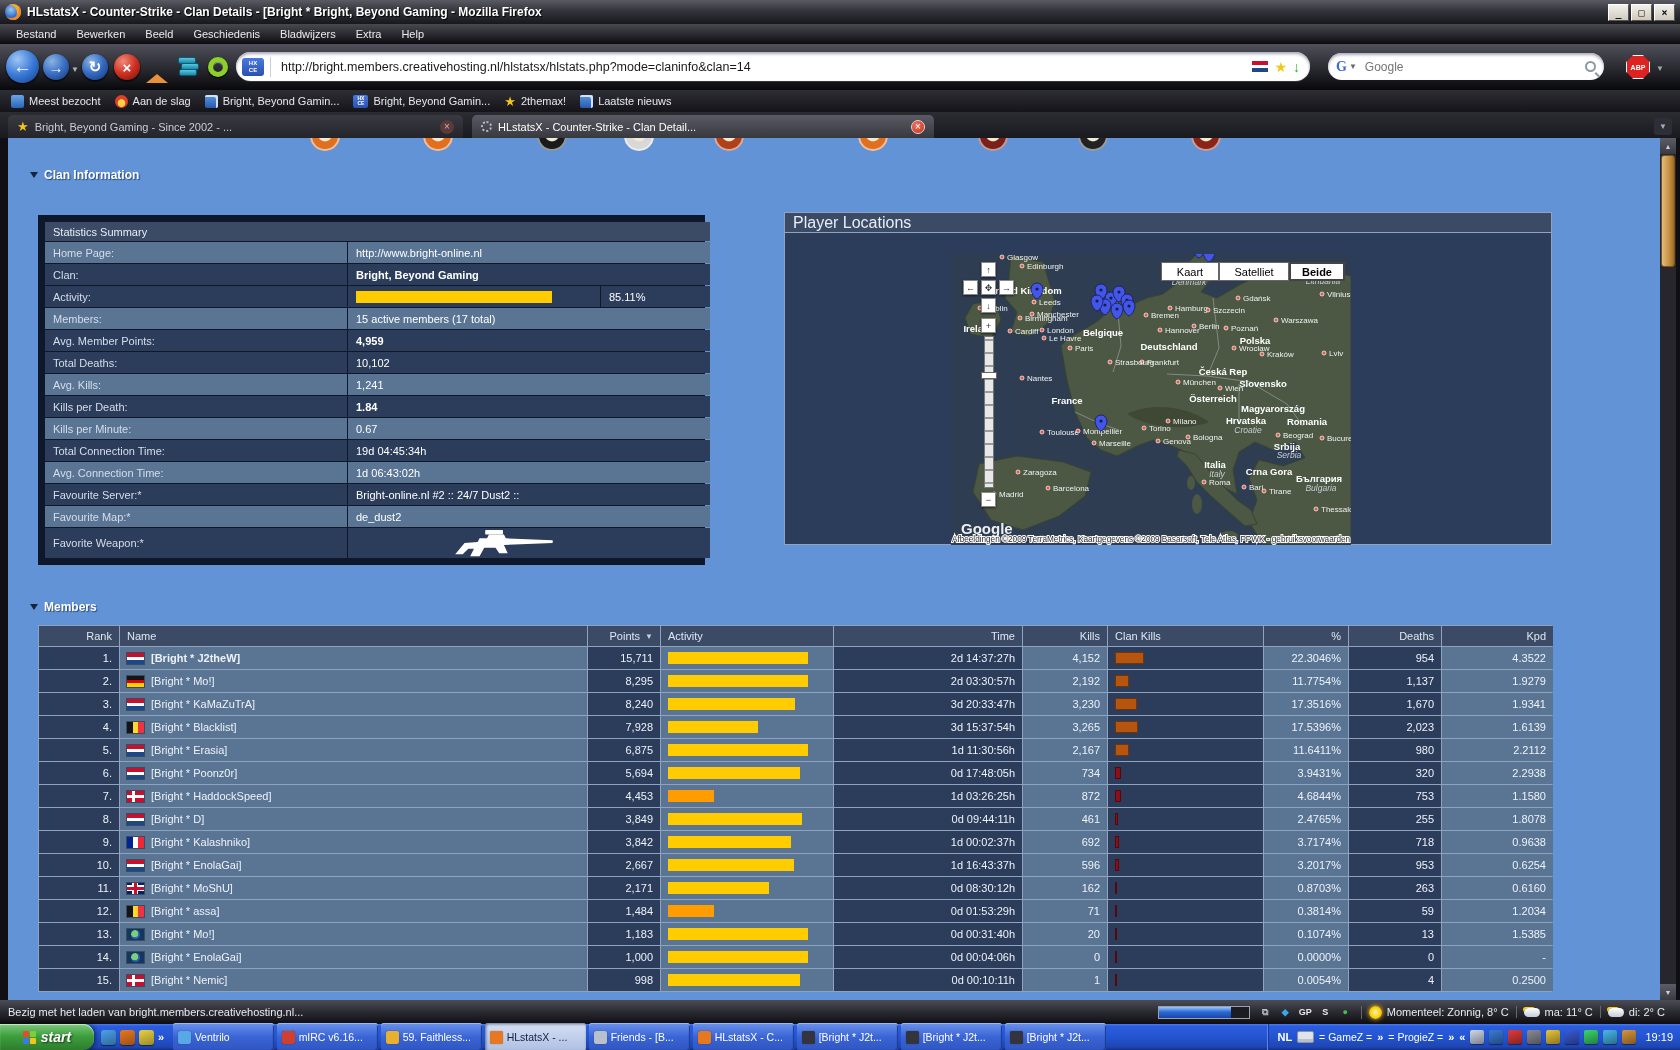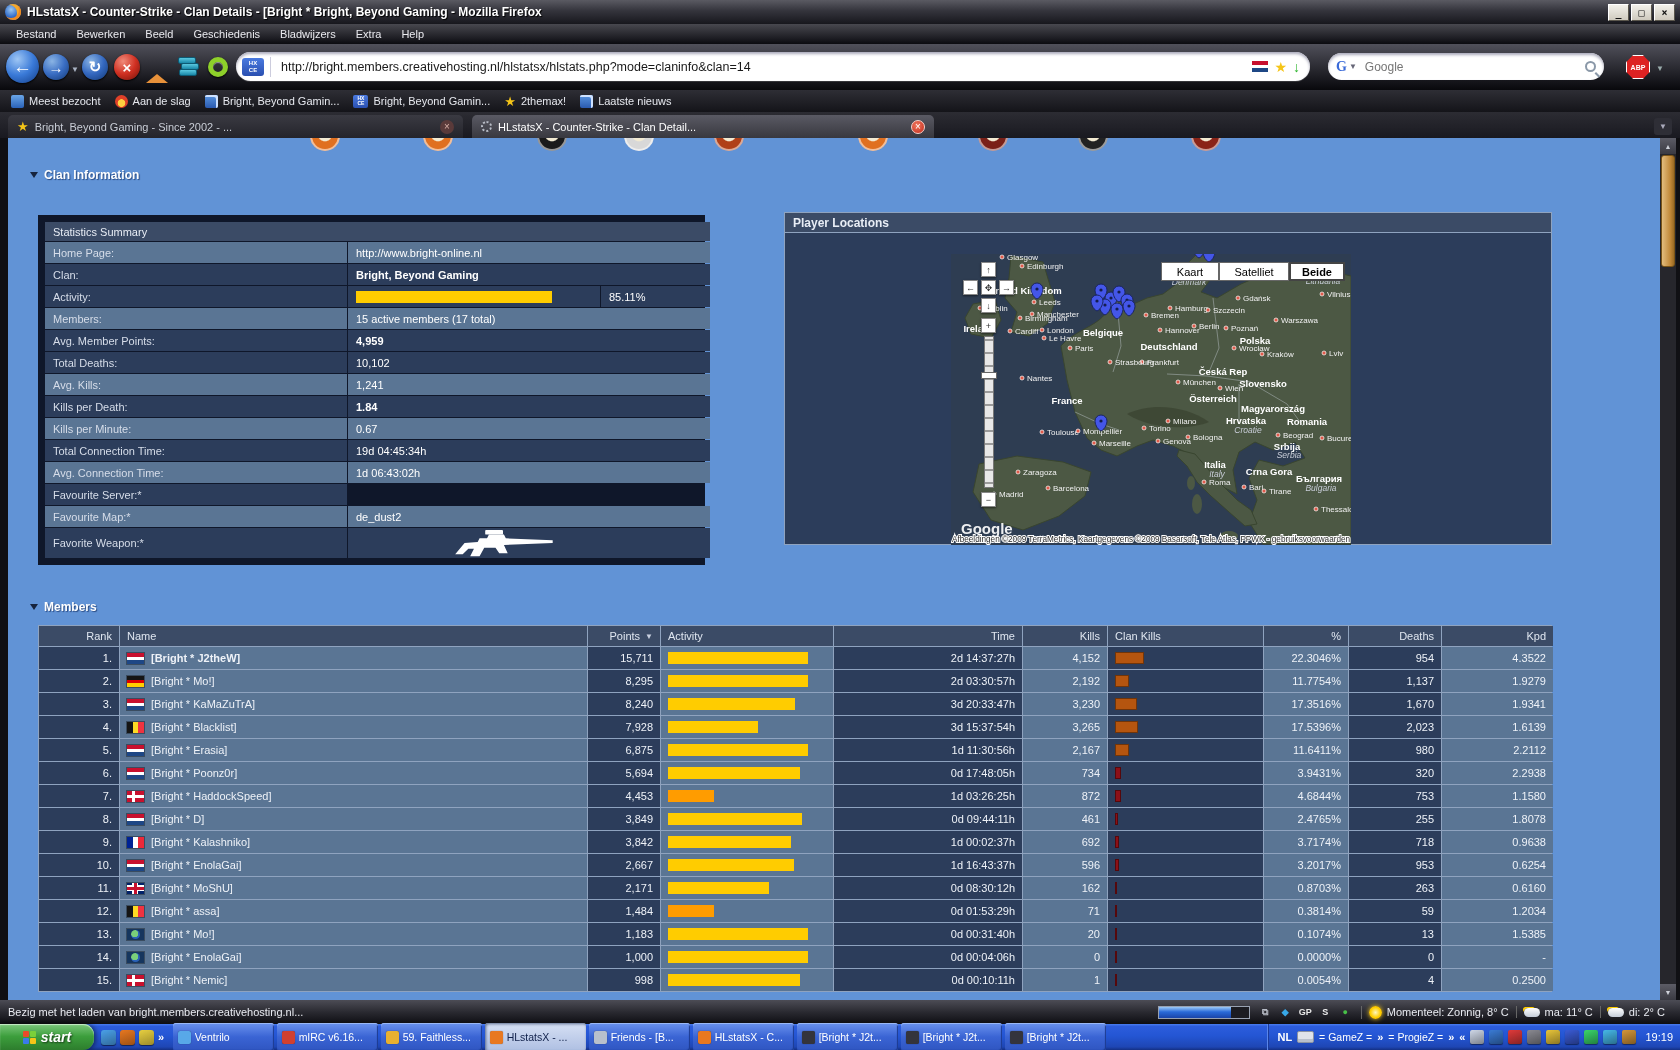--- a/index.html
+++ b/index.html
@@ -111,21 +111,21 @@
   .sc{display:flex;align-items:center;padding:0 8px;font-size:11px;color:#fff;overflow:hidden;}
   .span2{grid-column:2/4;}
   .span3{grid-column:1/4;}
   .dark{background:#2c3d5b;} .med{background:#5a7594;} .thead{background:#3b4b66;color:#e8edf5;}
   .slabel{color:#d6dde9;}
   .b{font-weight:bold;}
   .sbar{height:12px;background:#ffcc00;}
   .wpn{margin-left:88px;}
 
   .mappanel{position:absolute;left:776px;top:74px;width:768px;height:333px;background:#2c3d5b;border:1px solid #8fa3bf;}
-  .phead{height:20px;background:#3b4b66;display:flex;align-items:center;padding:0 8px;font-size:12px;color:#e8edf5;border-bottom:1px solid #8fa3bf;font-weight:bold;}
+  .phead{height:20px;background:#3b4b66;display:flex;align-items:center;padding:0 8px;font-size:16px;color:#e8edf5;border-bottom:1px solid #8fa3bf;}
   .mapbox{position:absolute;left:166px;top:41px;width:400px;height:291px;background:#2e3d52;overflow:hidden;}
   .mbtn{position:absolute;height:19px;background:#fff;border:1px solid #676767;color:#000;font-size:11px;
     display:flex;align-items:center;justify-content:center;}
   .mbtn.sel{font-weight:bold;border:2px solid #444;}
   .panbox{position:absolute;width:15px;height:15px;background:#fff;border:1px solid #888;color:#333;
     font-size:9px;display:flex;align-items:center;justify-content:center;box-shadow:0 1px 2px #0008;}
   .zoomtrack{position:absolute;left:33px;top:82px;width:10px;height:152px;border:1px solid #777;background:
     repeating-linear-gradient(180deg,#e8e8e8 0 2px,#9a9a9a 2px 4px, #e8e8e8 4px 13px);}
   .zoomknob{position:absolute;left:30px;top:118px;width:16px;height:7px;background:#fff;border:1px solid #666;}
 
@@ -373,20 +373,21 @@
       <div class="srow">
         <div class="sc slabel dark">Total Connection Time:</div>
         <div class="sc span2 dark">19d 04:45:34h</div>
       </div>
       <div class="srow">
         <div class="sc slabel med">Avg. Connection Time:</div>
         <div class="sc span2 med">1d 06:43:02h</div>
       </div>
       <div class="srow">
         <div class="sc slabel dark">Favourite Server:*</div>
+        <div class="sc span2 dark">Bright-online.nl #2 :: 24/7 Dust2 ::</div>
       </div>
       <div class="srow">
         <div class="sc slabel med">Favourite Map:*</div>
         <div class="sc span2 med">de_dust2</div>
       </div>
       <div class="srow wp">
         <div class="sc slabel dark">Favorite Weapon:*</div>
         <div class="sc span2 dark">
           <svg class="wpn" width="118" height="30" viewBox="0 0 110 32">
             <rect x="36" y="2" width="19" height="5" rx="1" fill="#fff"></rect>

